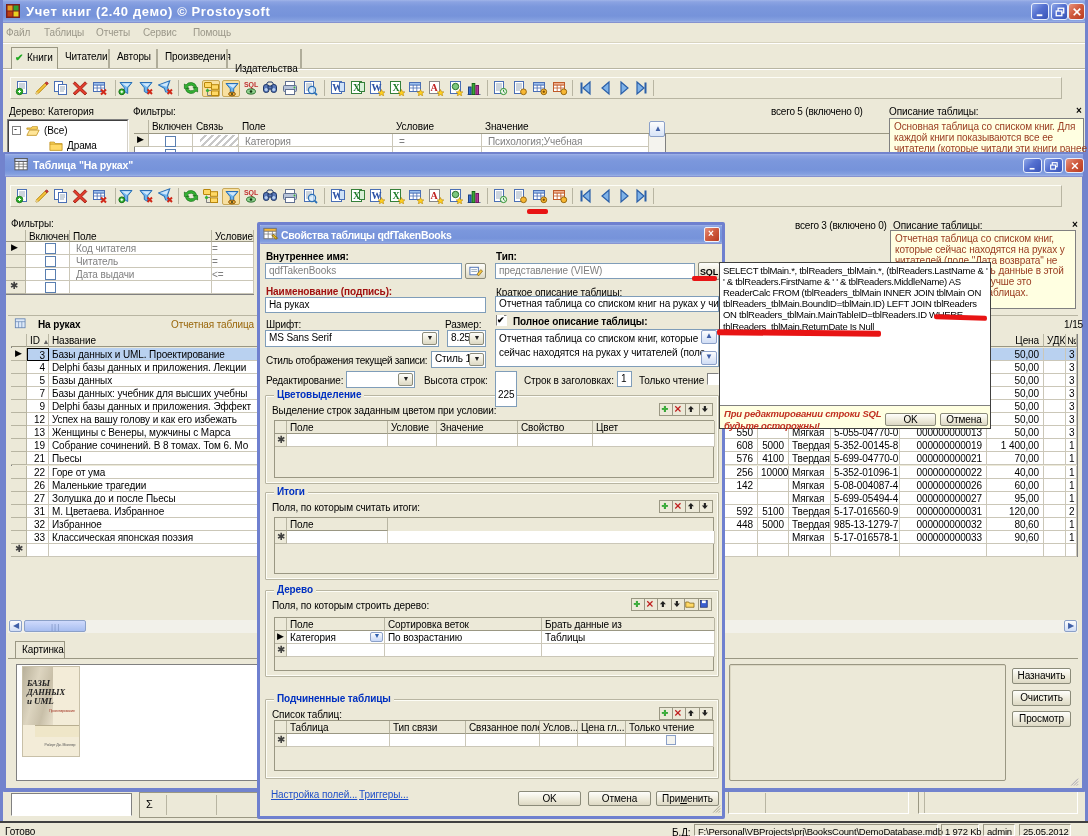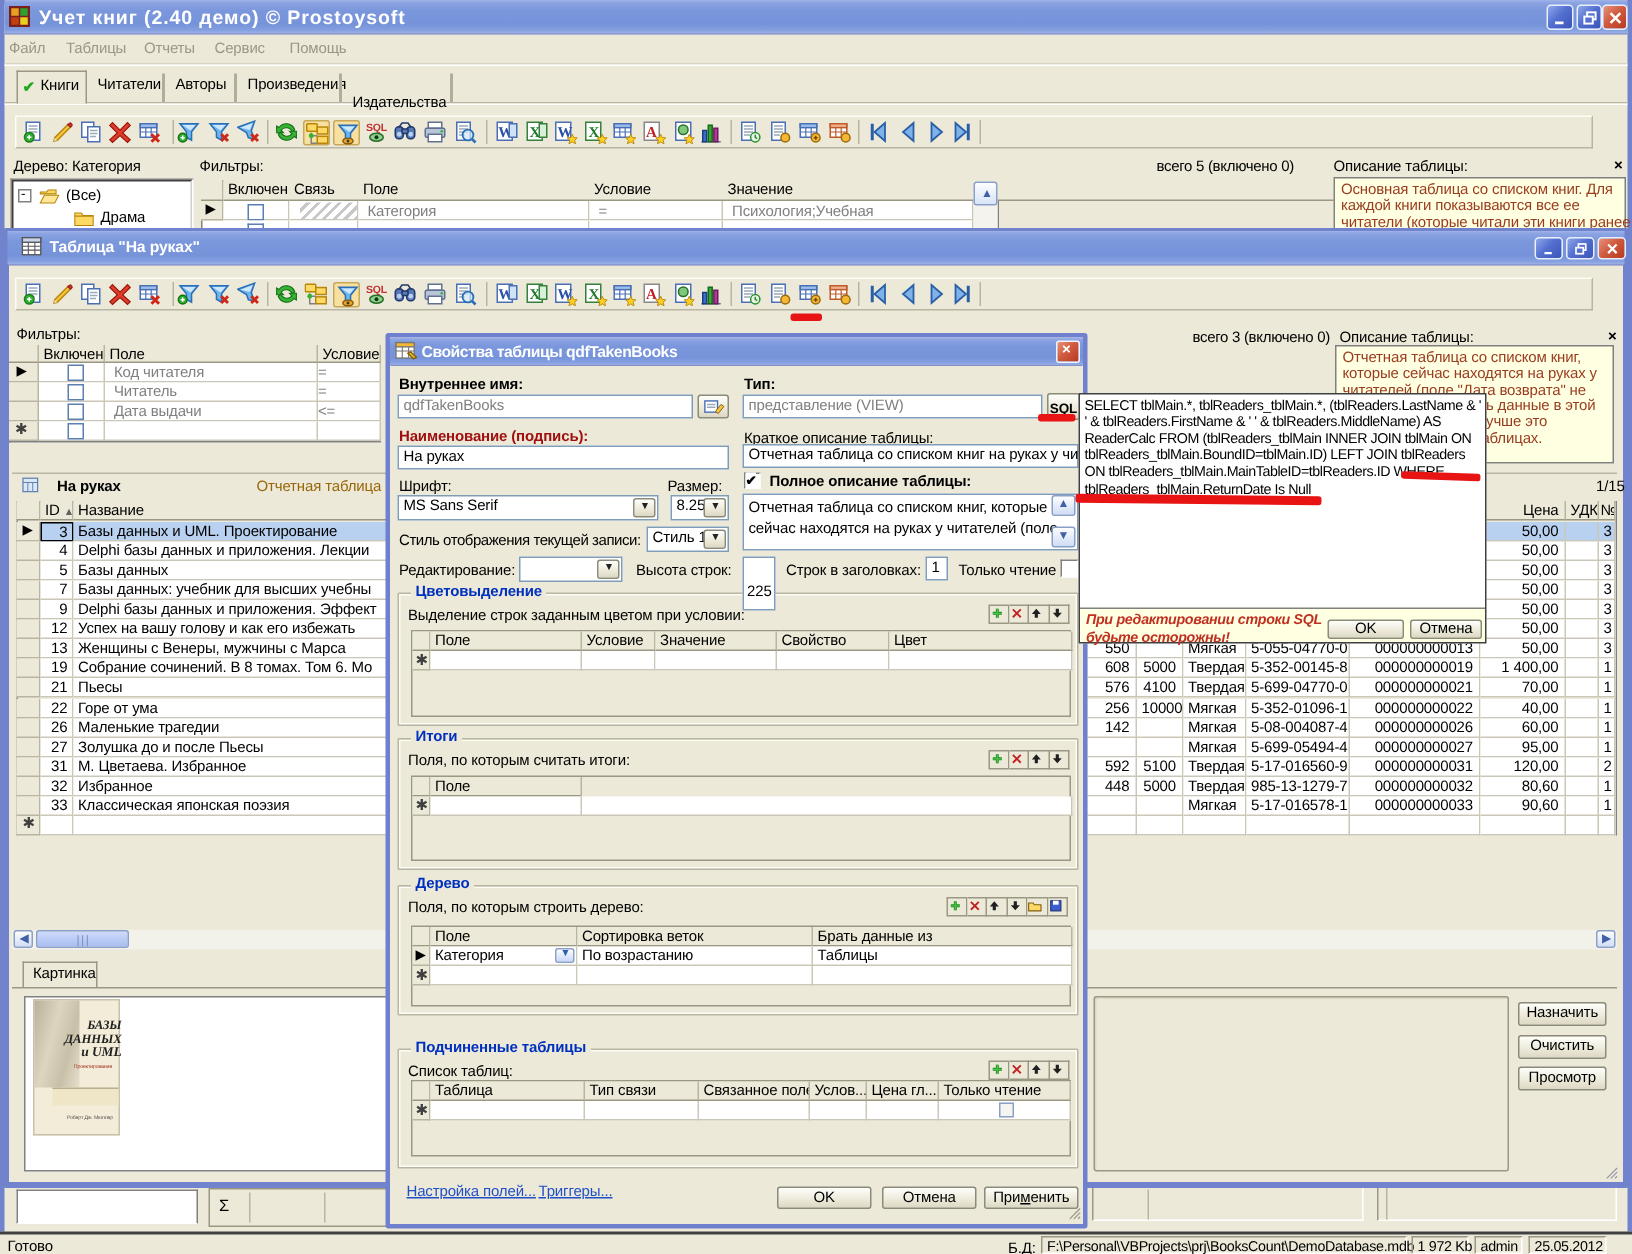--- a/index.html
+++ b/index.html
@@ -900,21 +900,21 @@
 <div class="a" style="left:24px;top:620px;width:62px;height:12px;background:linear-gradient(180deg,#cfdafc,#a8bef0);border:1px solid #8ba0c8;border-radius:2px;">
     <span style="position:absolute;left:26px;top:1px;color:#7a90c0;font-size:8px;letter-spacing:1px;">|||</span>
   </div>
 <div class="a" style="left:15px;top:641px;width:50px;height:17px;background:#ece9d8;border:1px solid #9a9783;border-bottom:none;padding-left:11px;">
     <span style="position:absolute;left:6px;top:2px;">Картинка</span>
   </div>
 <div class="a" style="left:8px;top:658px;width:1070px;height:1px;background:#9a9783;"></div>
 <div class="a" style="left:16px;top:664px;width:480px;height:117px;background:#fff;border:1px solid #808080;"></div>
 <div class="a" style="left:22px;top:666px;width:58px;height:91px;background:#f3ecd8;border:1px solid #c8c0a8;">
     <div style="position:absolute;left:0px;top:0px;width:30px;height:58px;background:linear-gradient(105deg,#b8b09a 0%,#ddd5c0 40%,#c8bfa8 70%,#e8e0cc 100%);"></div>
-    <div style="position:absolute;left:14px;top:12px;width:44px;font-family:'Liberation Serif',serif;font-style:italic;font-weight:bold;font-size:8.5px;line-height:9px;color:#222;text-align:right;">БАЗЫ ДАННЫХ <span style="font-size:9px;">и UML</span></div>
+    <div style="position:absolute;left:4px;top:12px;width:44px;font-family:'Liberation Serif',serif;font-style:italic;font-weight:bold;font-size:8.5px;line-height:9px;color:#222;">БАЗЫ ДАННЫХ <span style="font-size:9px;">и UML</span></div>
     <div style="position:absolute;left:22px;top:42px;width:34px;font-size:3.5px;color:#a03020;text-align:center;">Проектирование</div>
     <div style="position:absolute;left:12px;top:58px;width:44px;height:12px;background:#efe6c8;border-top:1px solid #b8ae90;"></div>
     <div style="position:absolute;left:20px;top:76px;width:34px;font-size:3.5px;color:#555;text-align:center;">Роберт Дж. Мюллер</div>
   </div>
 <div class="a" style="left:729px;top:664px;width:277px;height:117px;background:#ece9d8;border:1px solid #9a9783;border-radius:2px;box-shadow:inset 1px 1px 0 #dcd8c4;"></div>
 <div class="a btn" style="left:1012px;top:668px;width:59px;height:16px;"><span style="position:relative;top:1px;">Назначить</span></div>
 <div class="a btn" style="left:1012px;top:690px;width:59px;height:16px;"><span style="position:relative;top:1px;">Очистить</span></div>
 <div class="a btn" style="left:1012px;top:711px;width:59px;height:16px;"><span style="position:relative;top:1px;">Просмотр</span></div>
 <div class="a" style="left:1070px;top:778px;width:12px;height:10px;"><svg width="12" height="11" viewBox="0 0 16 16">
       <path d="M11 1L1 11M11 5L5 11M11 9L9 11" stroke="#9a97a8" stroke-width="1.2"></path>

